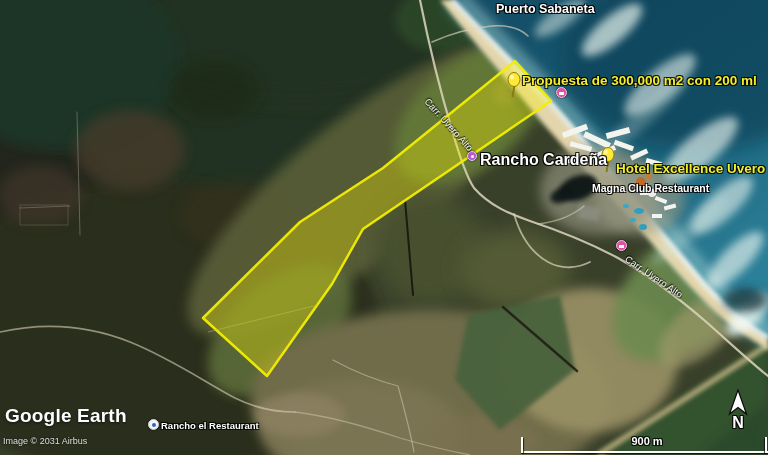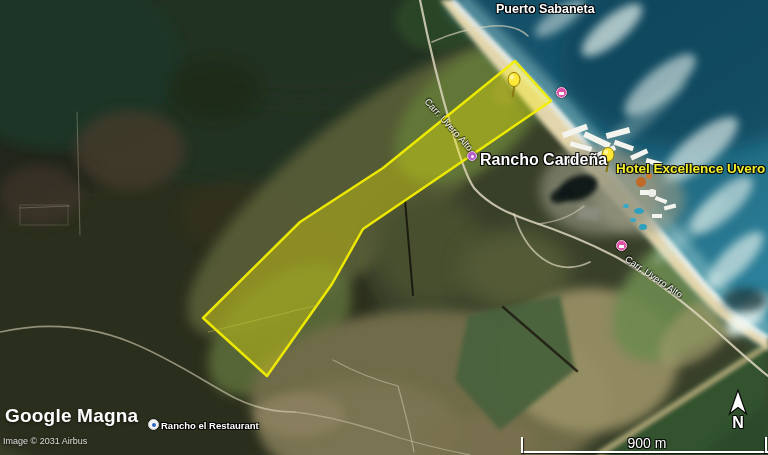--- a/index.html
+++ b/index.html
@@ -30,21 +30,21 @@
     letter-spacing:.2px;text-shadow:0 1px 3px rgba(0,0,0,.6);}
   #copyright{position:absolute;left:3px;top:436px;font-size:9px;color:rgba(255,255,255,.85);
     text-shadow:0 0 2px rgba(0,0,0,.9);}
   #scalebar-line{position:absolute;left:521px;top:451px;width:247px;height:2px;background:#fff;
     box-shadow:0 1px 1px rgba(0,0,0,.7);}
   #scalebar-tick-l{position:absolute;left:521px;top:437px;width:2px;height:16px;background:#fff;
     box-shadow:1px 1px 1px rgba(0,0,0,.7);}
   #scalebar-tick-r{position:absolute;left:765px;top:437px;width:2px;height:16px;background:#fff;
     box-shadow:-1px 1px 1px rgba(0,0,0,.7);}
   #scalebar-label{position:absolute;left:612px;top:435px;width:70px;text-align:center;
-    font-size:14px;font-weight:normal;}
+    font-size:11px;font-weight:bold;}
   #compass-n{position:absolute;left:726px;top:414px;width:24px;text-align:center;
     font-size:16px;font-weight:bold;}
 </style>
 </head>
 <body>
 
 <div id="stage">
 
   <svg class="terrain" width="768" height="455" viewBox="0 0 768 455">
     <defs>
@@ -199,34 +199,36 @@
     <ellipse cx="7" cy="5" rx="2" ry="2.5" fill="#fff8c0" opacity="0.8"></ellipse>
   </svg>
 
   <div class="poi poi-pink" style="left:556px;top:87px;"></div>
   <div class="poi poi-pink" style="left:616px;top:240px;"></div>
   <div class="poi poi-purple" style="left:467px;top:151px;"></div>
   <div class="poi poi-white" style="left:148px;top:419px;"></div>
 
   <div class="lbl" style="left:460px;top:2px;font-size:12.5px;margin-left:36px;">Puerto Sabaneta</div>
 
+  <div class="lbl lbl-yellow" style="left:522px;top:73px;font-size:13.5px;">Propuesta de 300,000 m2 con 200 ml</div>
 
   <div class="lbl lbl-yellow" style="left:616px;top:161px;font-size:13.5px;">Hotel Excellence Uvero A</div>
 
+  <div class="lbl" style="left:592px;top:182px;font-size:10.5px;">Magna Club Restaurant</div>
 
 
   <div class="lbl" style="left:480px;top:151px;font-size:16px;">Rancho Cardeña</div>
 
   <div class="lbl" style="left:161px;top:420px;font-size:9.5px;">Rancho el Restaurant</div>
 
   <div class="lbl lbl-road" style="left:404px;top:119px;transform:rotate(48deg);">Carr. Uvero Alto</div>
 
   <div class="lbl lbl-road" style="left:609px;top:271px;transform:rotate(34deg);">Carr. Uvero Alto</div>
 
-  <div id="logo">Google Magna</div>
+  <div id="logo">Google Earth</div>
   <div id="copyright">Image © 2031 Airbus</div>
 
   <div id="scalebar-line"></div>
   <div id="scalebar-tick-l"></div>
   <div id="scalebar-tick-r"></div>
   <div id="scalebar-label" class="lbl">900 m</div>
 
   <svg style="position:absolute;left:727px;top:389px;" width="22" height="27" viewBox="0 0 22 27">
     <path d="M11 1 L2.5 25 L11 18.5 L19.5 25 Z" fill="#fbfbfb" stroke="#0a0a0a" stroke-width="1.2"></path>
   </svg>

